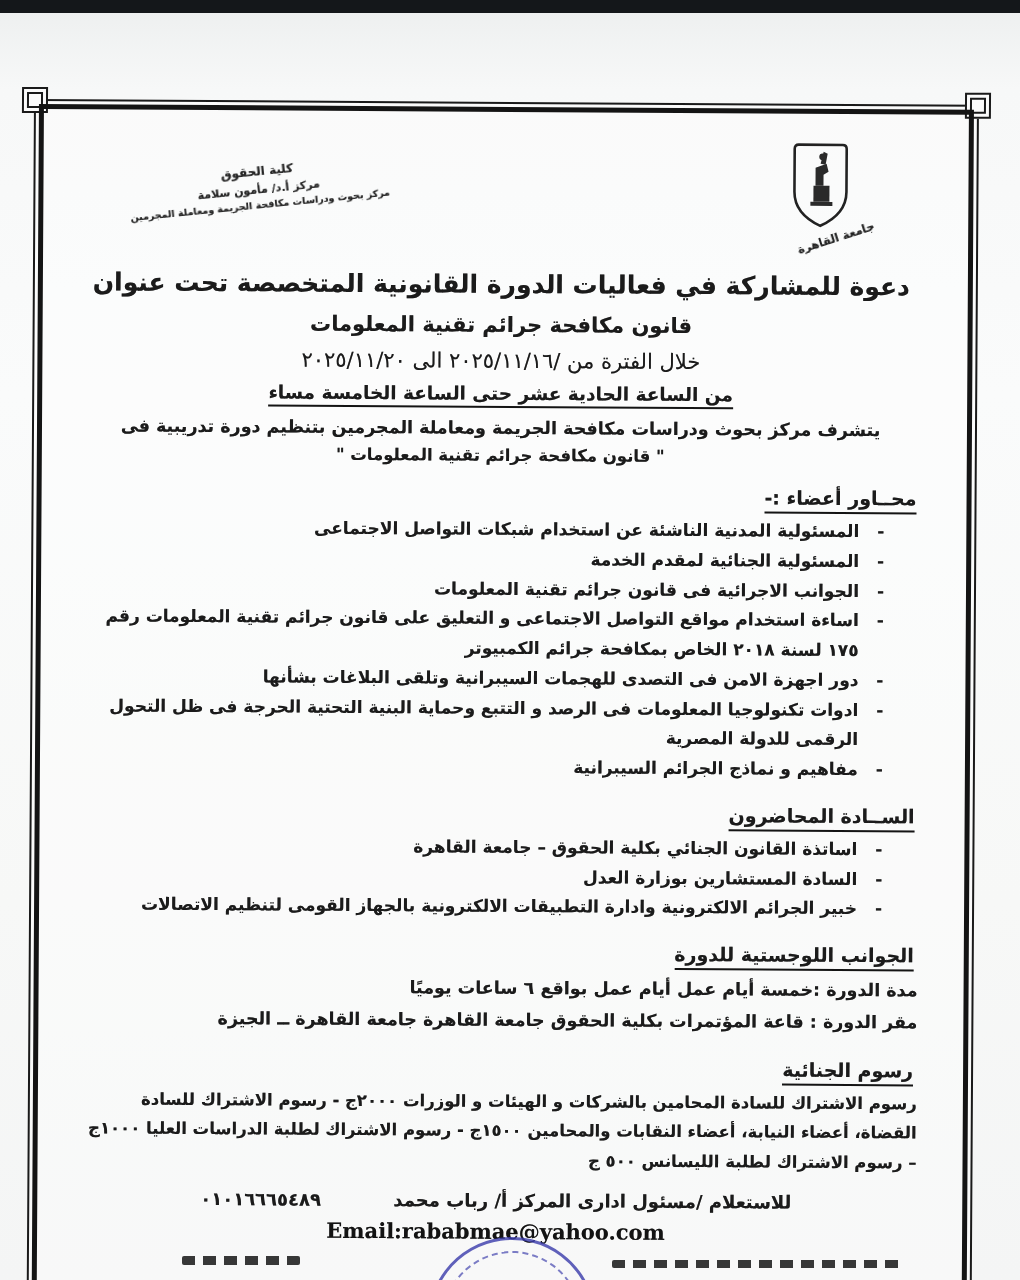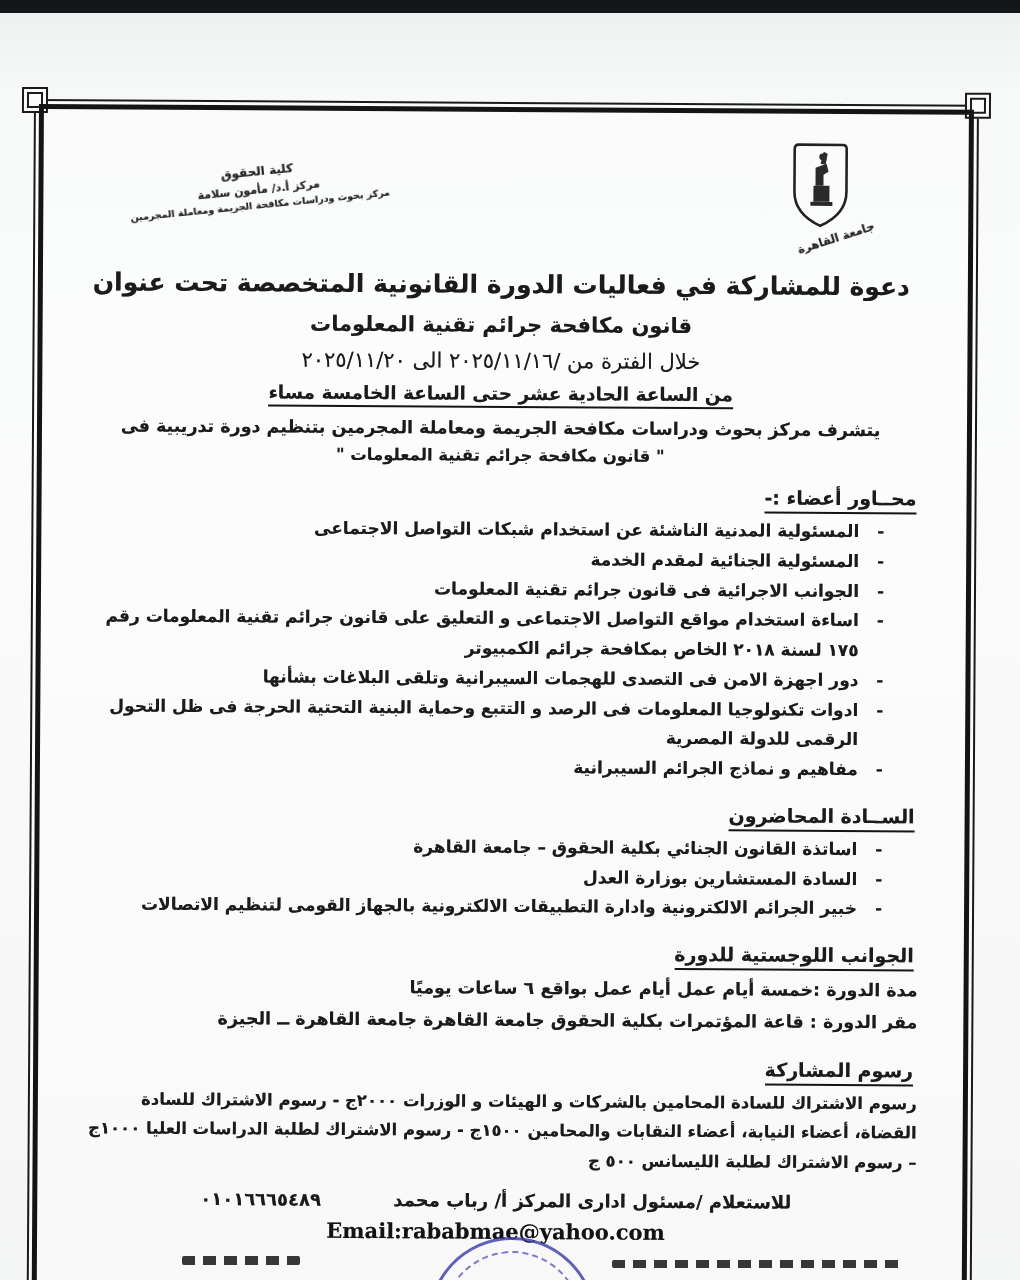--- a/index.html
+++ b/index.html
@@ -168,21 +168,21 @@
         <div class="bullet">
             <span class="dash">-</span>
             <span>خبير الجرائم الالكترونية وادارة التطبيقات الالكترونية بالجهاز القومى لتنظيم الاتصالات</span>
           </div>
       </div>
 
       <div class="section-heading"><span>الجوانب اللوجستية للدورة</span></div>
       <div class="logi-line">مدة الدورة  :خمسة  أيام عمل  أيام عمل بواقع ٦ ساعات يوميًا</div>
       <div class="logi-line">مقر الدورة :  قاعة المؤتمرات بكلية الحقوق جامعة القاهرة جامعة القاهرة ــ الجيزة</div>
 
-      <div class="section-heading"><span>رسوم المشاركة</span></div>
+      <div class="section-heading"><span>رسوم الجنائية</span></div>
       <div class="fees-body">رسوم الاشتراك للسادة المحامين بالشركات و الهيئات و الوزرات  ٢٠٠٠ج -  رسوم الاشتراك للسادة القضاة، أعضاء النيابة، أعضاء النقابات والمحامين ١٥٠٠ج  - رسوم الاشتراك لطلبة الدراسات العليا ١٠٠٠ج  – رسوم الاشتراك لطلبة الليسانس ٥٠٠ ج</div>
 
       <div class="contact-line">
         <span>للاستعلام /مسئول ادارى المركز أ/ رباب محمد</span>
         <span class="phone">٠١٠١٦٦٦٥٤٨٩</span>
       </div>
       <div class="email-line">Email:rababmae@yahoo.com</div>
 
     </div>
   </div>

